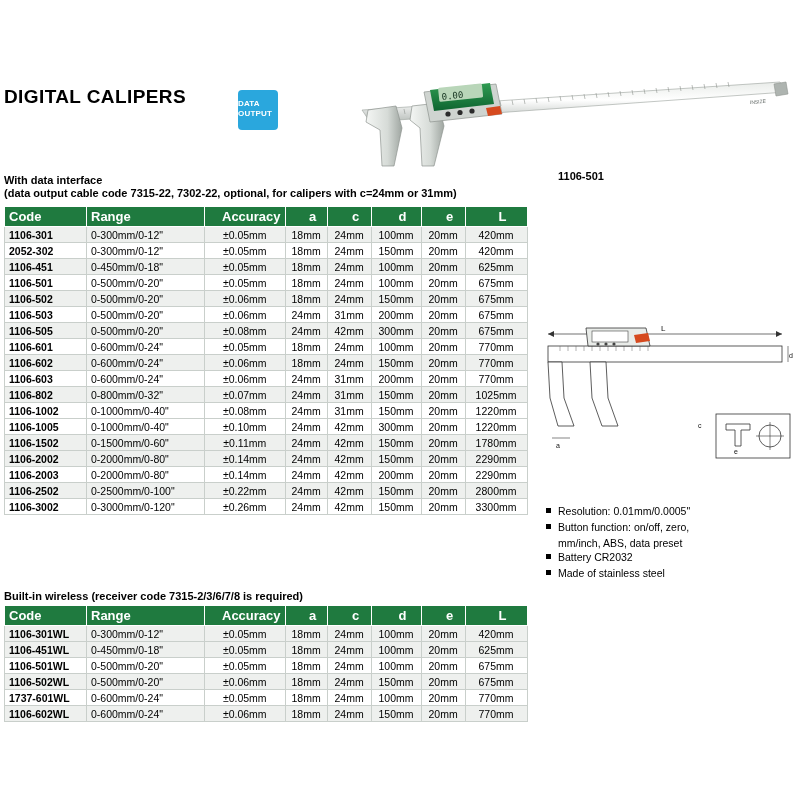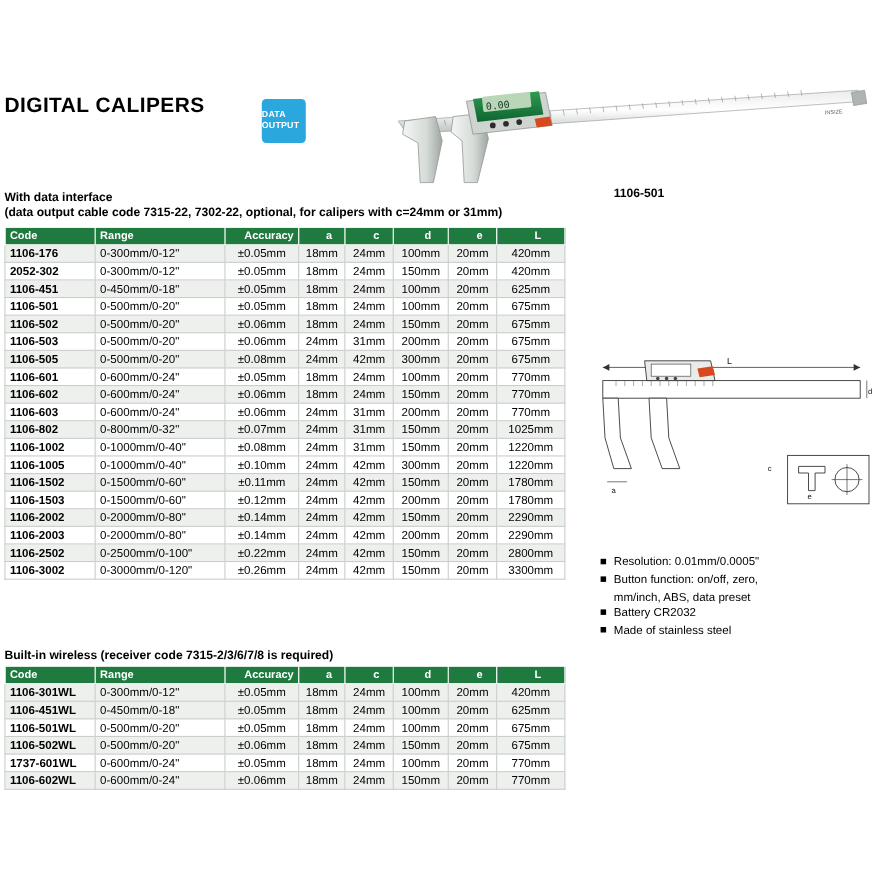--- a/index.html
+++ b/index.html
@@ -68,21 +68,21 @@
   
   table.spec {
     position: absolute;
     border-collapse: collapse;
     font-size: 10.5px;
   }
   table.spec th {
     background: #1f7a3f;
     color: #ffffff;
     font-weight: bold;
-    font-size: 10px;
+    font-size: 13px;
     border: 1px solid #ffffff;
     padding: 2px 4px;
     text-align: left;
     height: 16px;
   }
   table.spec td {
     border: 1px solid #c9cfcb;
     padding: 1px 4px;
     height: 16px;
     white-space: nowrap;
@@ -228,21 +228,21 @@
         <th class="col-acc c-center">Accuracy</th>
         <th class="col-a c-center">a</th>
         <th class="col-c c-center">c</th>
         <th class="col-d c-center">d</th>
         <th class="col-e c-center">e</th>
         <th class="col-L c-center">L</th>
       </tr>
     </thead>
     <tbody id="t1body">
         <tr class="odd">
-          <td class="col-code code">1106-176</td>
+          <td class="col-code code">1106-301</td>
           <td class="col-range">0-300mm/0-12"</td>
           <td class="col-acc">±0.05mm</td>
           <td class="col-a">18mm</td>
           <td class="col-c">24mm</td>
           <td class="col-d">100mm</td>
           <td class="col-e">20mm</td>
           <td class="col-L">420mm</td>
         </tr>
         <tr class="even">
           <td class="col-code code">2052-302</td>
@@ -364,30 +364,20 @@
           <td class="col-e">20mm</td>
           <td class="col-L">1220mm</td>
         </tr>
         <tr class="odd">
           <td class="col-code code">1106-1502</td>
           <td class="col-range">0-1500mm/0-60"</td>
           <td class="col-acc">±0.11mm</td>
           <td class="col-a">24mm</td>
           <td class="col-c">42mm</td>
           <td class="col-d">150mm</td>
-          <td class="col-e">20mm</td>
-          <td class="col-L">1780mm</td>
-        </tr>
-        <tr class="even">
-          <td class="col-code code">1106-1503</td>
-          <td class="col-range">0-1500mm/0-60"</td>
-          <td class="col-acc">±0.12mm</td>
-          <td class="col-a">24mm</td>
-          <td class="col-c">42mm</td>
-          <td class="col-d">200mm</td>
           <td class="col-e">20mm</td>
           <td class="col-L">1780mm</td>
         </tr>
         <tr class="odd">
           <td class="col-code code">1106-2002</td>
           <td class="col-range">0-2000mm/0-80"</td>
           <td class="col-acc">±0.14mm</td>
           <td class="col-a">24mm</td>
           <td class="col-c">42mm</td>
           <td class="col-d">150mm</td>

